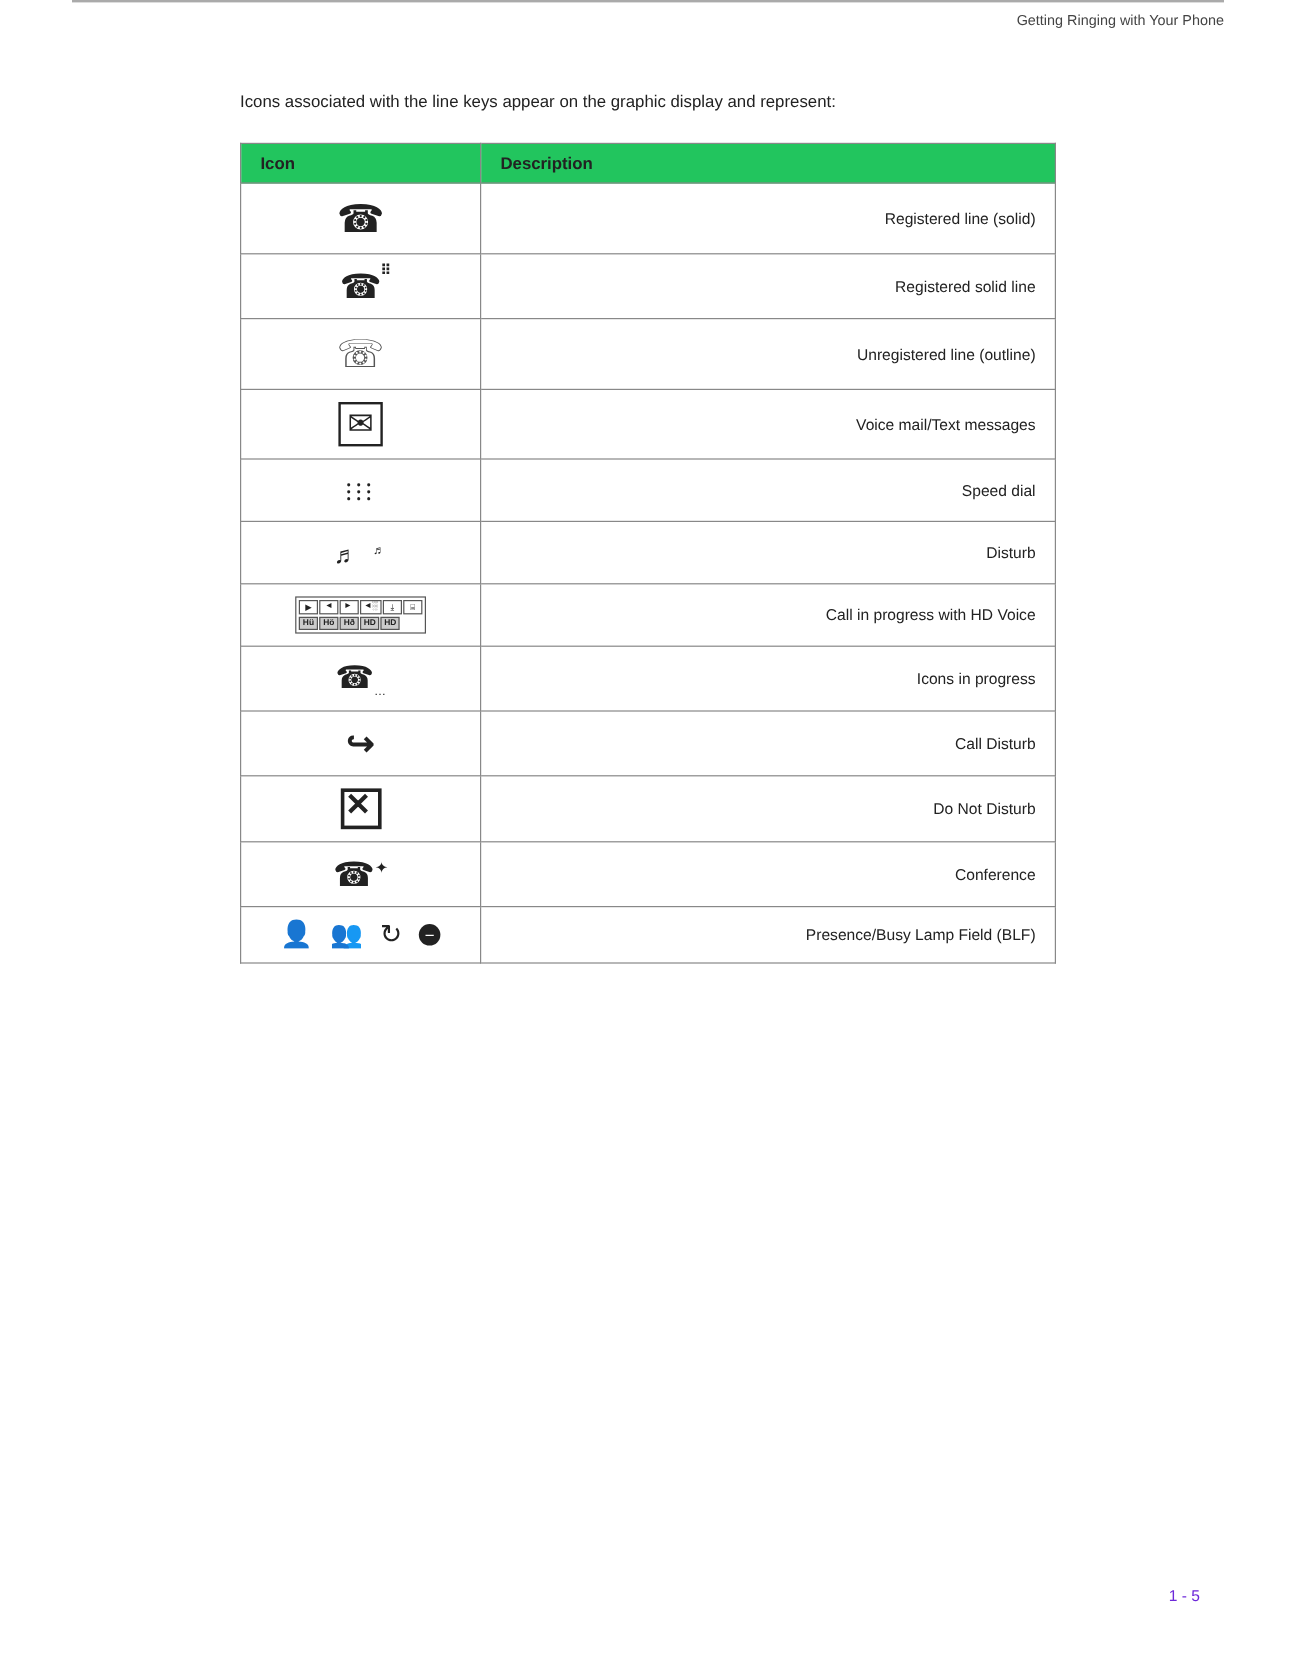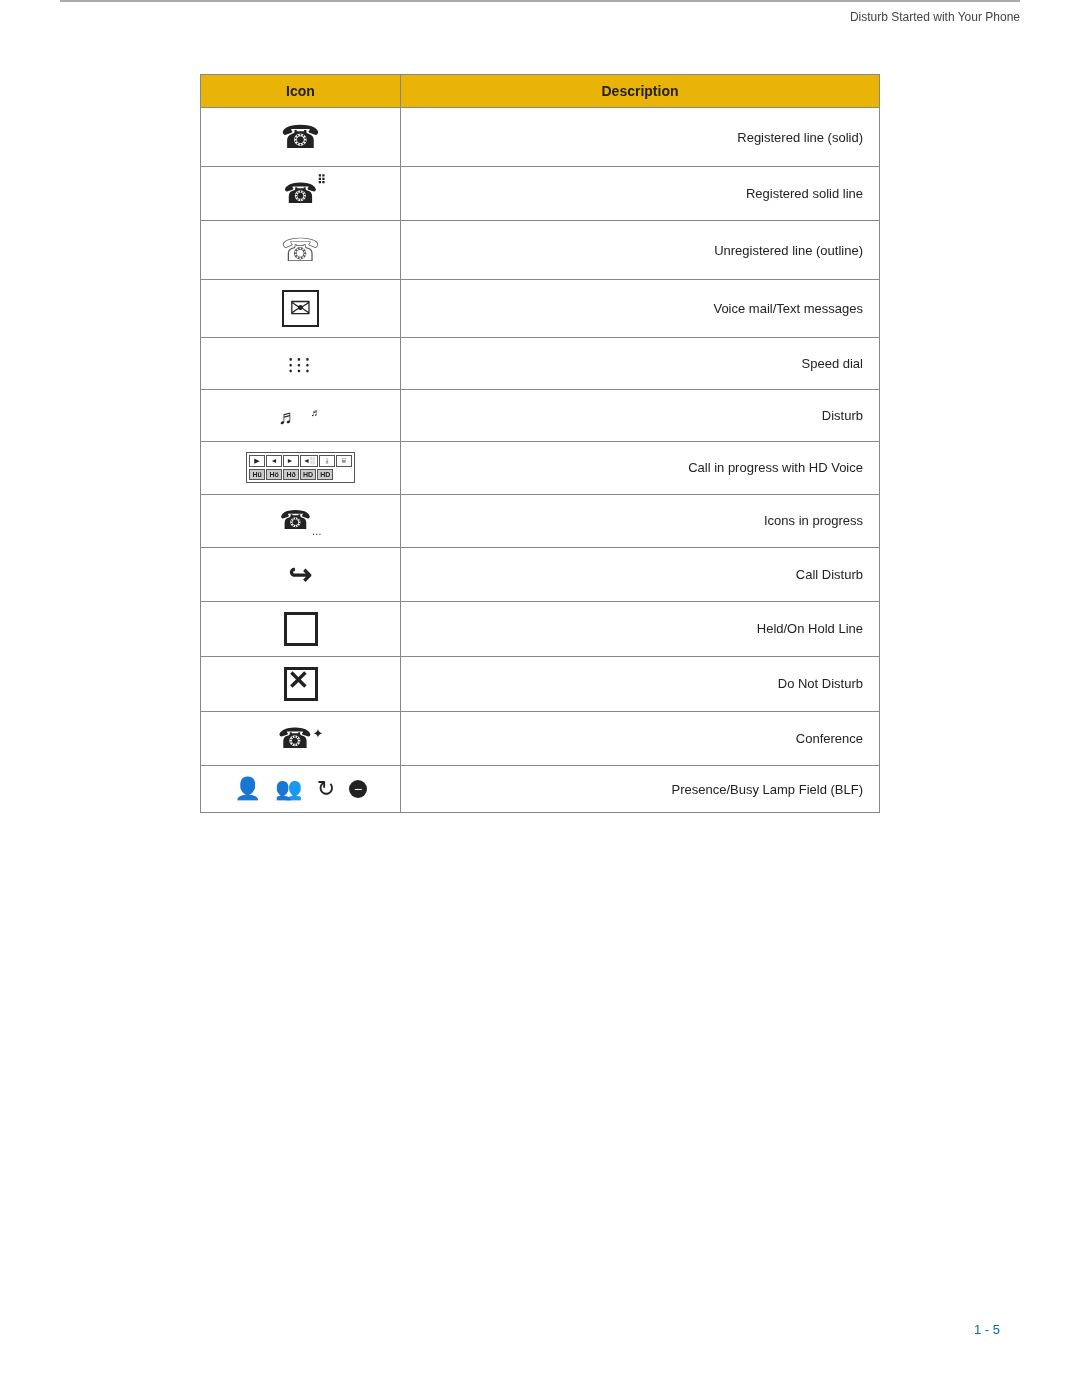--- a/index.html
+++ b/index.html
@@ -36,26 +36,26 @@
       margin-bottom: 24px;
       line-height: 1.5;
     }
 
     .icon-table {
       border-collapse: collapse;
       width: 680px;
     }
 
     .icon-table th {
-      background: #eab308;
+      background: #22c55e;
       border: 1.5px solid #888;
       padding: 8px 16px;
       font-size: 14px;
       font-weight: bold;
-      text-align: center;
+      text-align: left;
     }
 
     .icon-table td {
       border: 1.5px solid #888;
       padding: 10px 16px;
       vertical-align: middle;
       text-align: right;
     }
 
     .icon-table td:first-child {
@@ -73,31 +73,32 @@
       gap: 14px;
       align-items: center;
       justify-content: center;
     }
 
     .footer-text {
       position: absolute;
       bottom: 60px;
       right: 80px;
       font-size: 13px;
-      color: #0369a1;
+      color: #6d28d9;
       margin-left: 32px;
     }
   </style>
 </head>
 <body>
 
 <div class="header-line"></div>
-<div class="header-text">Disturb Started with Your Phone</div>
+<div class="header-text">Getting Ringing with Your Phone</div>
 
 <div class="content">
+  <p class="intro-text">Icons associated with the line keys appear on the graphic display and represent:</p>
 
   <table class="icon-table">
     <thead>
       <tr>
         <th>Icon</th>
         <th>Description</th>
       </tr>
     </thead>
     <tbody>
 
@@ -176,26 +177,20 @@
         <td>Icons in progress</td>
       </tr>
 
       <tr>
         <td>
           <span style="font-size:28px; font-weight:bold;">↪︎</span>
         </td>
         <td>Call Disturb</td>
       </tr>
 
-      <tr>
-        <td>
-          <div style="display:inline-block; width:34px; height:34px; border:3px solid #222; vertical-align:middle;"></div>
-        </td>
-        <td>Held/On Hold Line</td>
-      </tr>
 
       <tr>
         <td>
           <div style="display:inline-block; width:34px; height:34px; border:3px solid #222; vertical-align:middle; position:relative;">
             <span style="position:absolute; top:-5px; left:1px; font-size:26px; font-weight:bold; color:#222;">✕</span>
           </div>
         </td>
         <td>Do Not Disturb</td>
       </tr>
 

